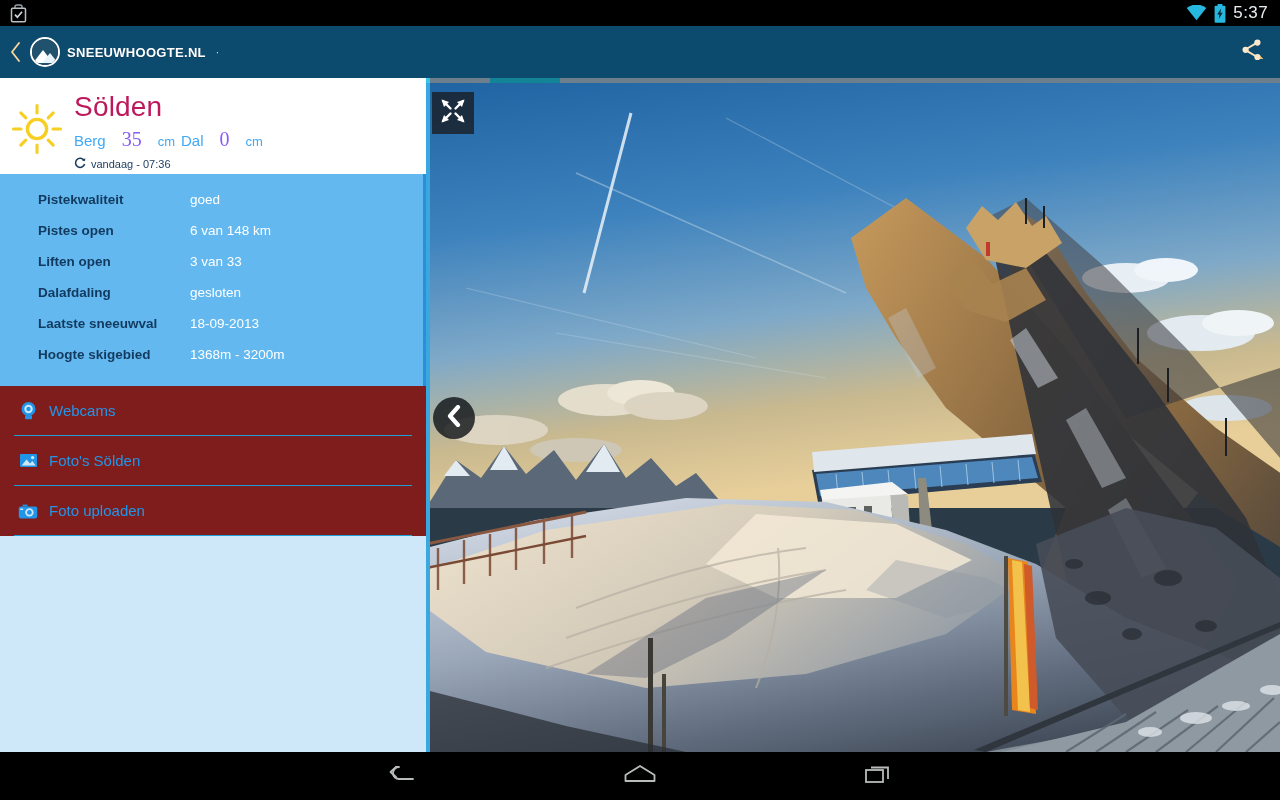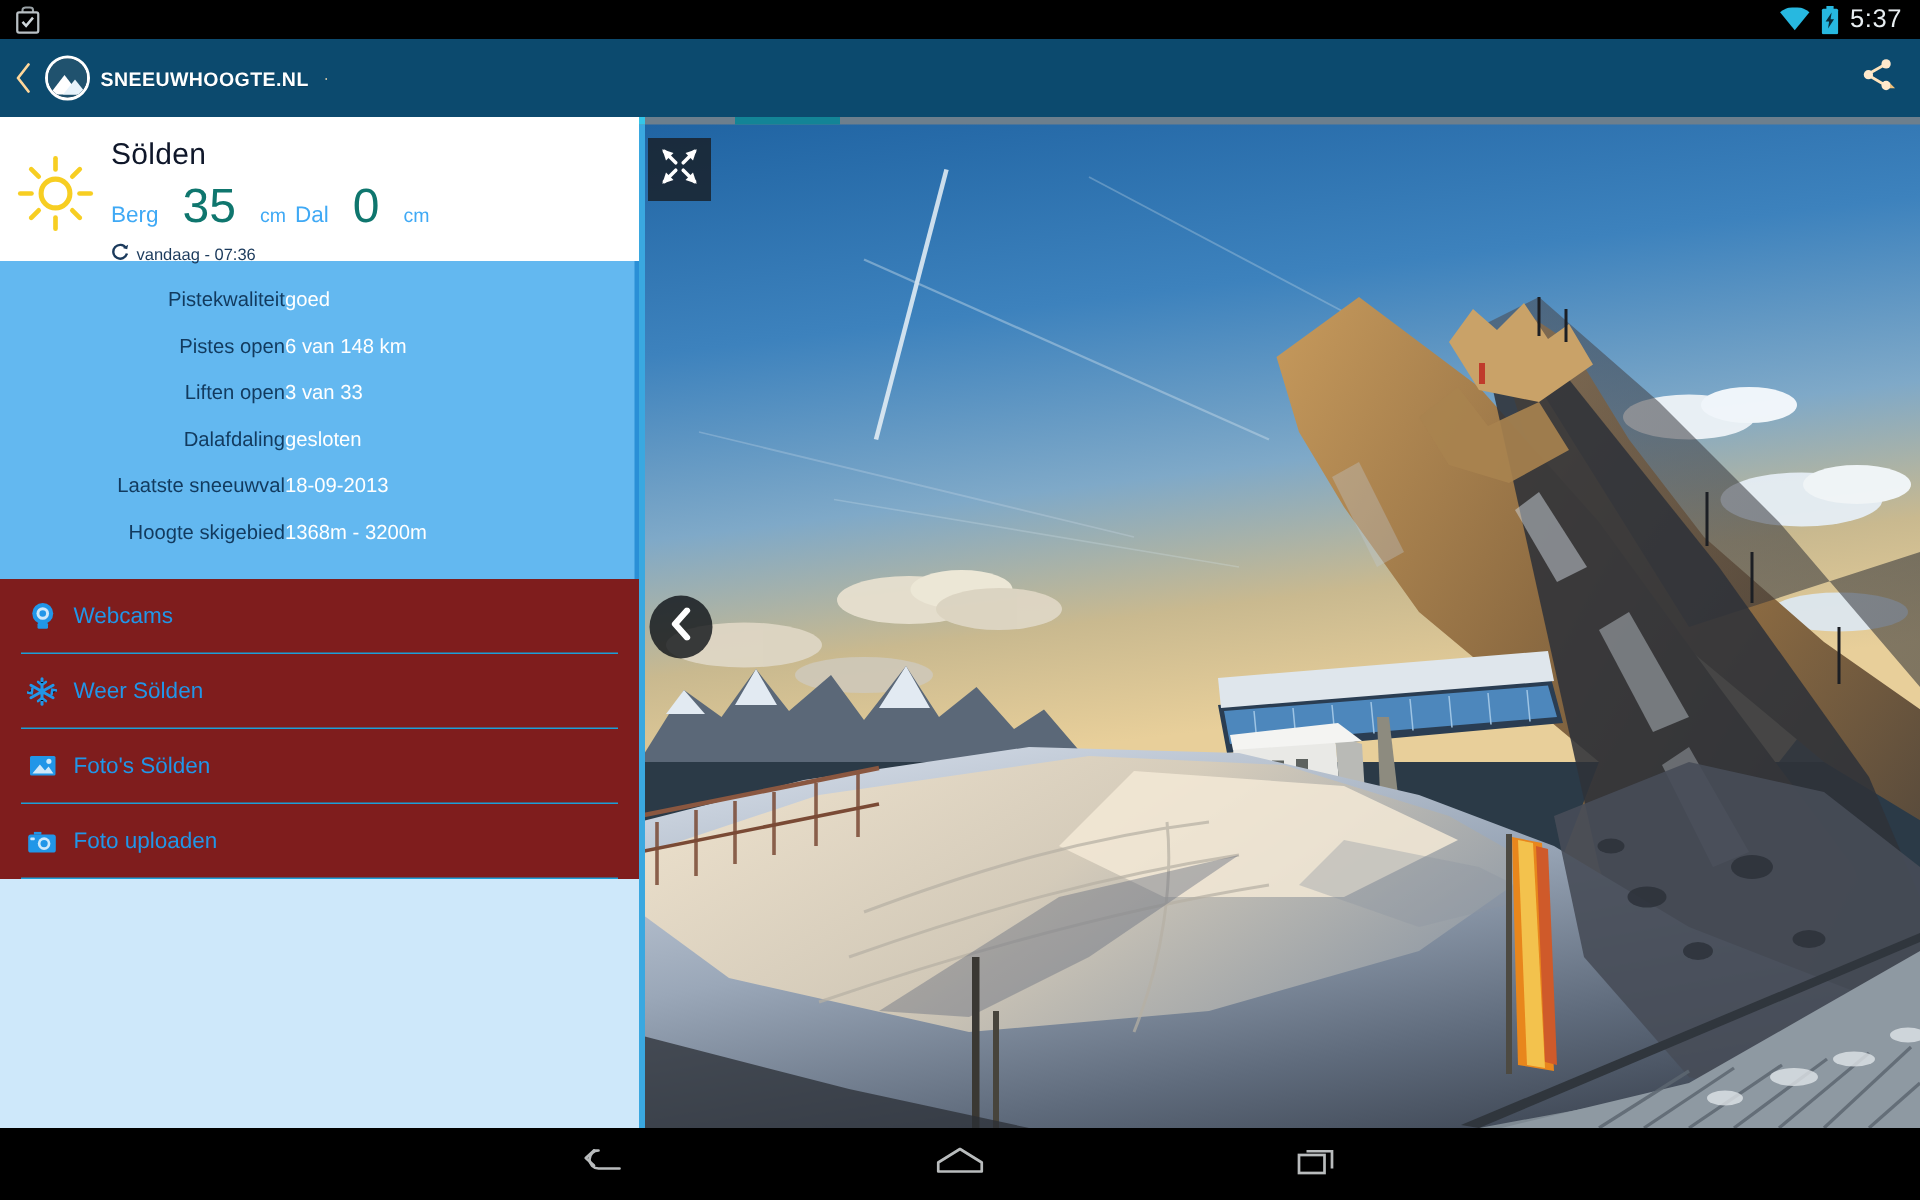--- a/index.html
+++ b/index.html
@@ -69,43 +69,43 @@
     position:absolute; left:0; top:78px; width:426px; height:674px;
     background:#CEE8FA; overflow:hidden;
   }
   .resort-head {
     background:#ffffff; height:96px; padding:8px 0 0 0;
     display:flex; align-items:flex-start;
   }
   .sun-cell { width:74px; display:flex; justify-content:center; padding-top:16px; }
   .resort-info { padding-top:6px; }
   .resort-name {
-    font-size:20px; color:#0f172a; font-weight:normal; letter-spacing:.2px;
+    font-size:28px; color:#be185d; font-weight:normal; letter-spacing:.2px;
     line-height:1.1;
   }
   .snow-line { margin-top:5px; display:flex; align-items:baseline; gap:6px; }
   .snow-grp { display:flex; align-items:baseline; gap:16px; }
   .snow-grp + .snow-grp { }
   .snow-lbl { font-size:15px; color:#3FA9F5; }
-  .snow-val { font-size:32px; color:#0f766e; }
+  .snow-val { font-size:20px; color:#8b5cf6;font-family:Liberation Serif, serif; }
   .snow-unit { font-size:13px; color:#3FA9F5; }
   .updated {
     margin-top:6px; display:flex; align-items:center; gap:5px;
     font-size:11px; color:#1b3a5c;
   }
 
   
   .datatable {
     background:#63B8F0; border-right:3px solid #2a8fd6;
     padding:10px 0 16px 0;
   }
   .drow { display:flex; height:31px; align-items:center; }
   .dlabel {
     width:190px; padding-left:38px; font-size:13.5px;
-    font-weight:normal; color:#123a5e;text-align:right;
+    font-weight:bold; color:#123a5e;
   }
   .dvalue { font-size:13.5px; color:#ffffff; }
 
   
   .menulist { padding:0 14px; background:#7f1d1d; }
   .menuitem {
     height:50px; display:flex; align-items:center; gap:11px;
     border-bottom:1px solid #1C9FD8; padding-left:4px;
   }
   .menuitem .mlabel { font-size:15px; color:#2196E8; }
@@ -292,39 +292,20 @@
           <svg width="19" height="19" viewBox="0 0 19 19">
             <circle cx="9.5" cy="8" r="7" fill="#2196E8"></circle>
             <circle cx="9.5" cy="8" r="4.2" fill="#CEE8FA"></circle>
             <circle cx="9.5" cy="8" r="2.2" fill="#2196E8"></circle>
             <rect x="6" y="14.2" width="7" height="4" rx="1" fill="#2196E8"></rect>
           </svg>
         </span>
         <span class="mlabel">Webcams</span>
       </div>
 
-      <div class="menuitem">
-        <span class="menu-icon">
-          <svg width="20" height="20" viewBox="0 0 20 20">
-            <g stroke="#2196E8" stroke-width="2" stroke-linecap="round">
-              <line x1="10" y1="1.5" x2="10" y2="18.5"></line>
-              <line x1="2.6" y1="5.8" x2="17.4" y2="14.2"></line>
-              <line x1="17.4" y1="5.8" x2="2.6" y2="14.2"></line>
-            </g>
-            <g stroke="#2196E8" stroke-width="1.7" stroke-linecap="round">
-              <path d="M7.4 3.6L10 5.6l2.6-2"></path>
-              <path d="M7.4 16.4L10 14.4l2.6 2"></path>
-              <path d="M2.4 9.1l1 2.9-3 1.1" transform="rotate(28 5 11)"></path>
-              <path d="M17.6 10.9l-1-2.9 3-1.1" transform="rotate(28 15 9)"></path>
-            </g>
-            <circle cx="10" cy="10" r="2.1" fill="#2196E8"></circle>
-          </svg>
-        </span>
-        <span class="mlabel">Weer Sölden</span>
-      </div>
 
       <div class="menuitem">
         <span class="menu-icon">
           <svg width="19" height="19" viewBox="0 0 19 19">
             <rect x="1" y="3" width="17" height="13" rx="1" fill="#2196E8"></rect>
             <path d="M2.6 14.6l5-6 3.4 4 2.4-2.6 3.2 4.6z" fill="#CEE8FA"></path>
             <circle cx="13.6" cy="6.6" r="1.7" fill="#CEE8FA"></circle>
           </svg>
         </span>
         <span class="mlabel">Foto's Sölden</span>

